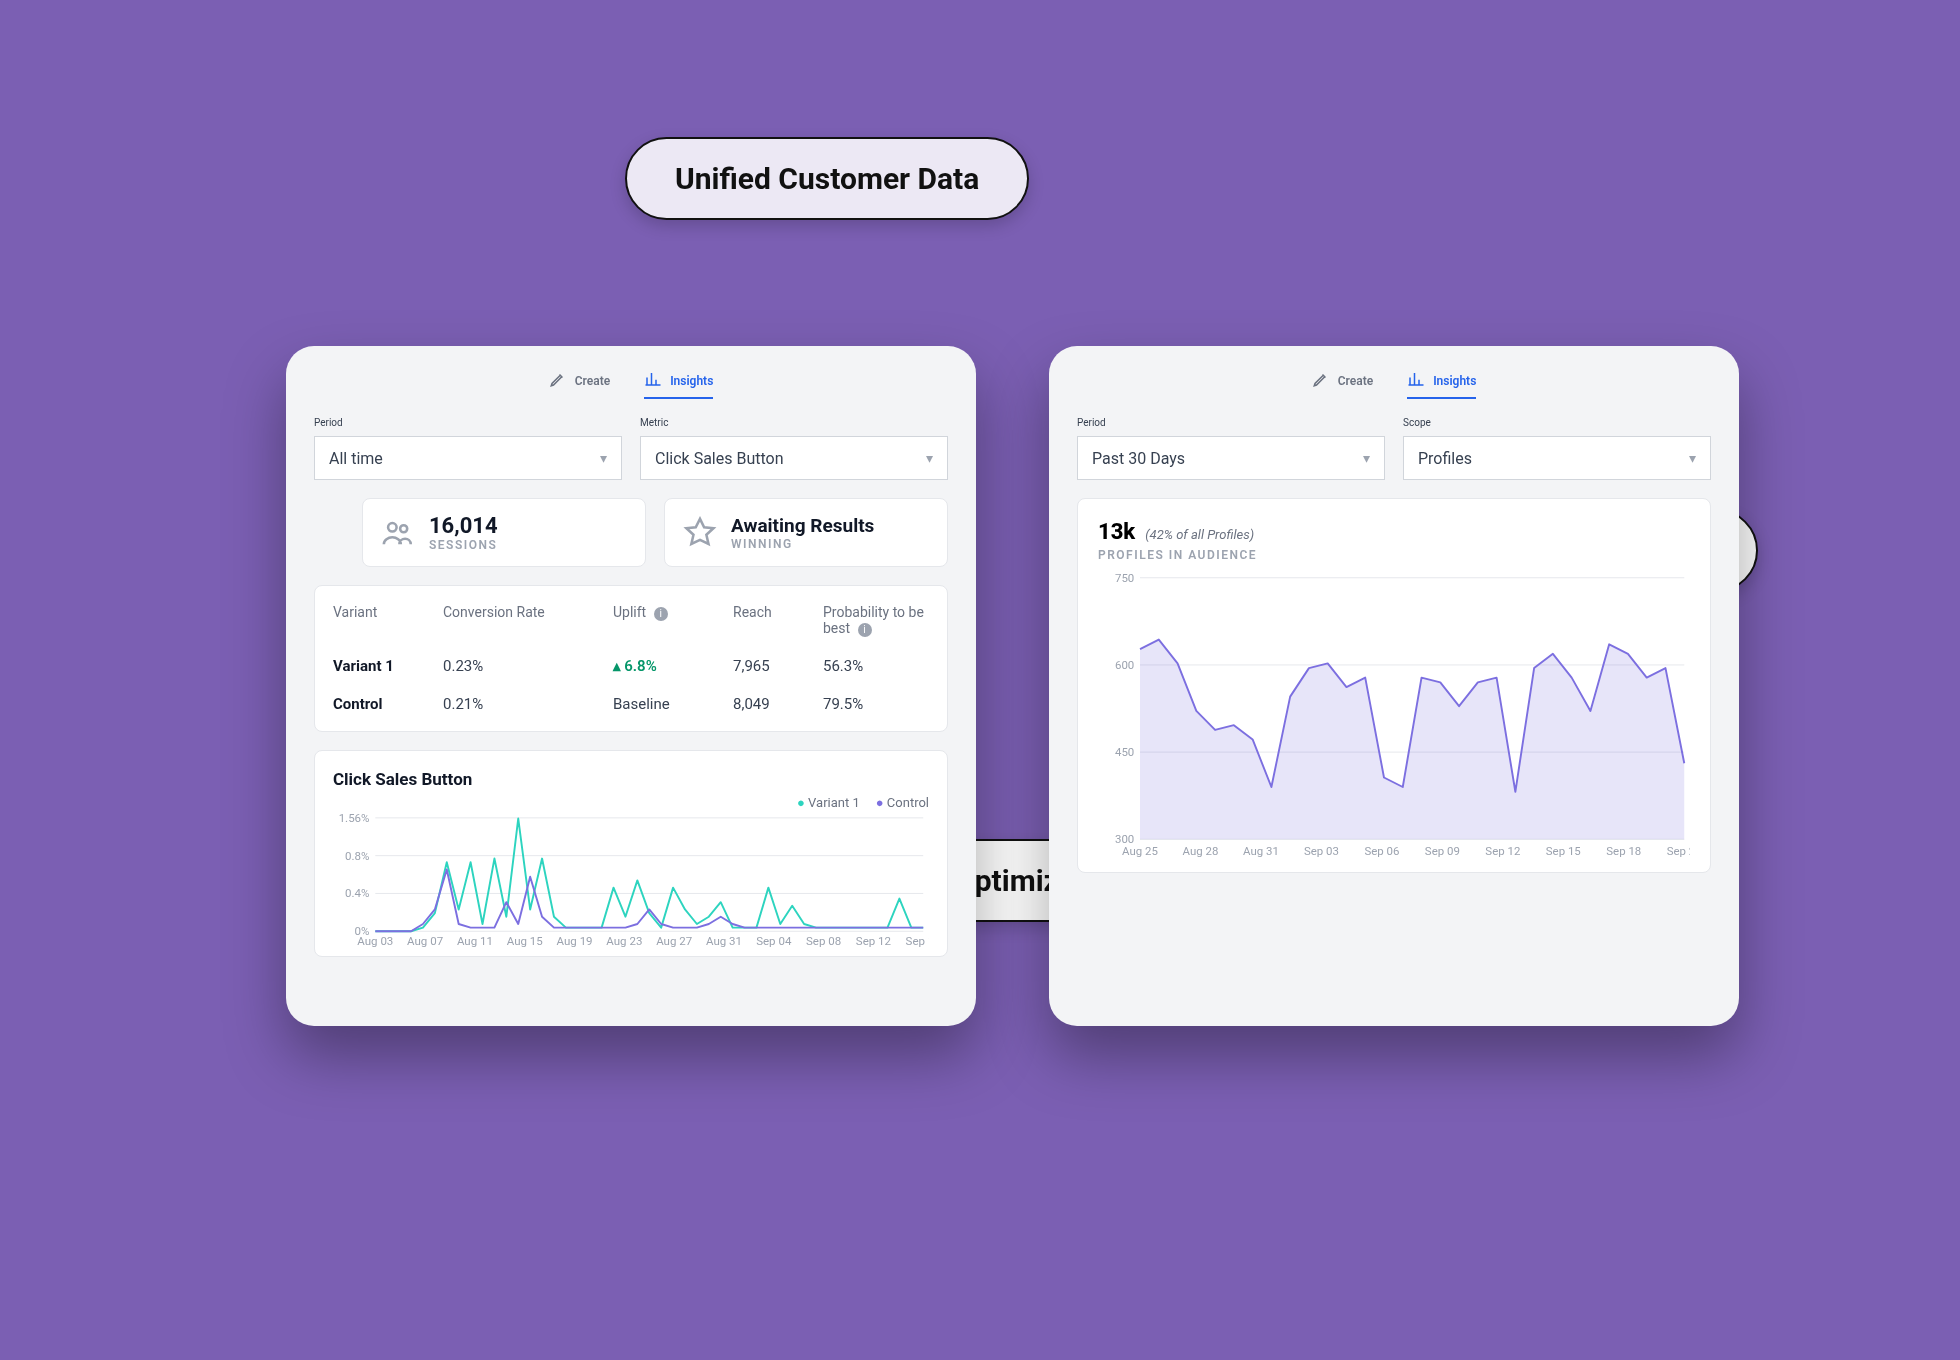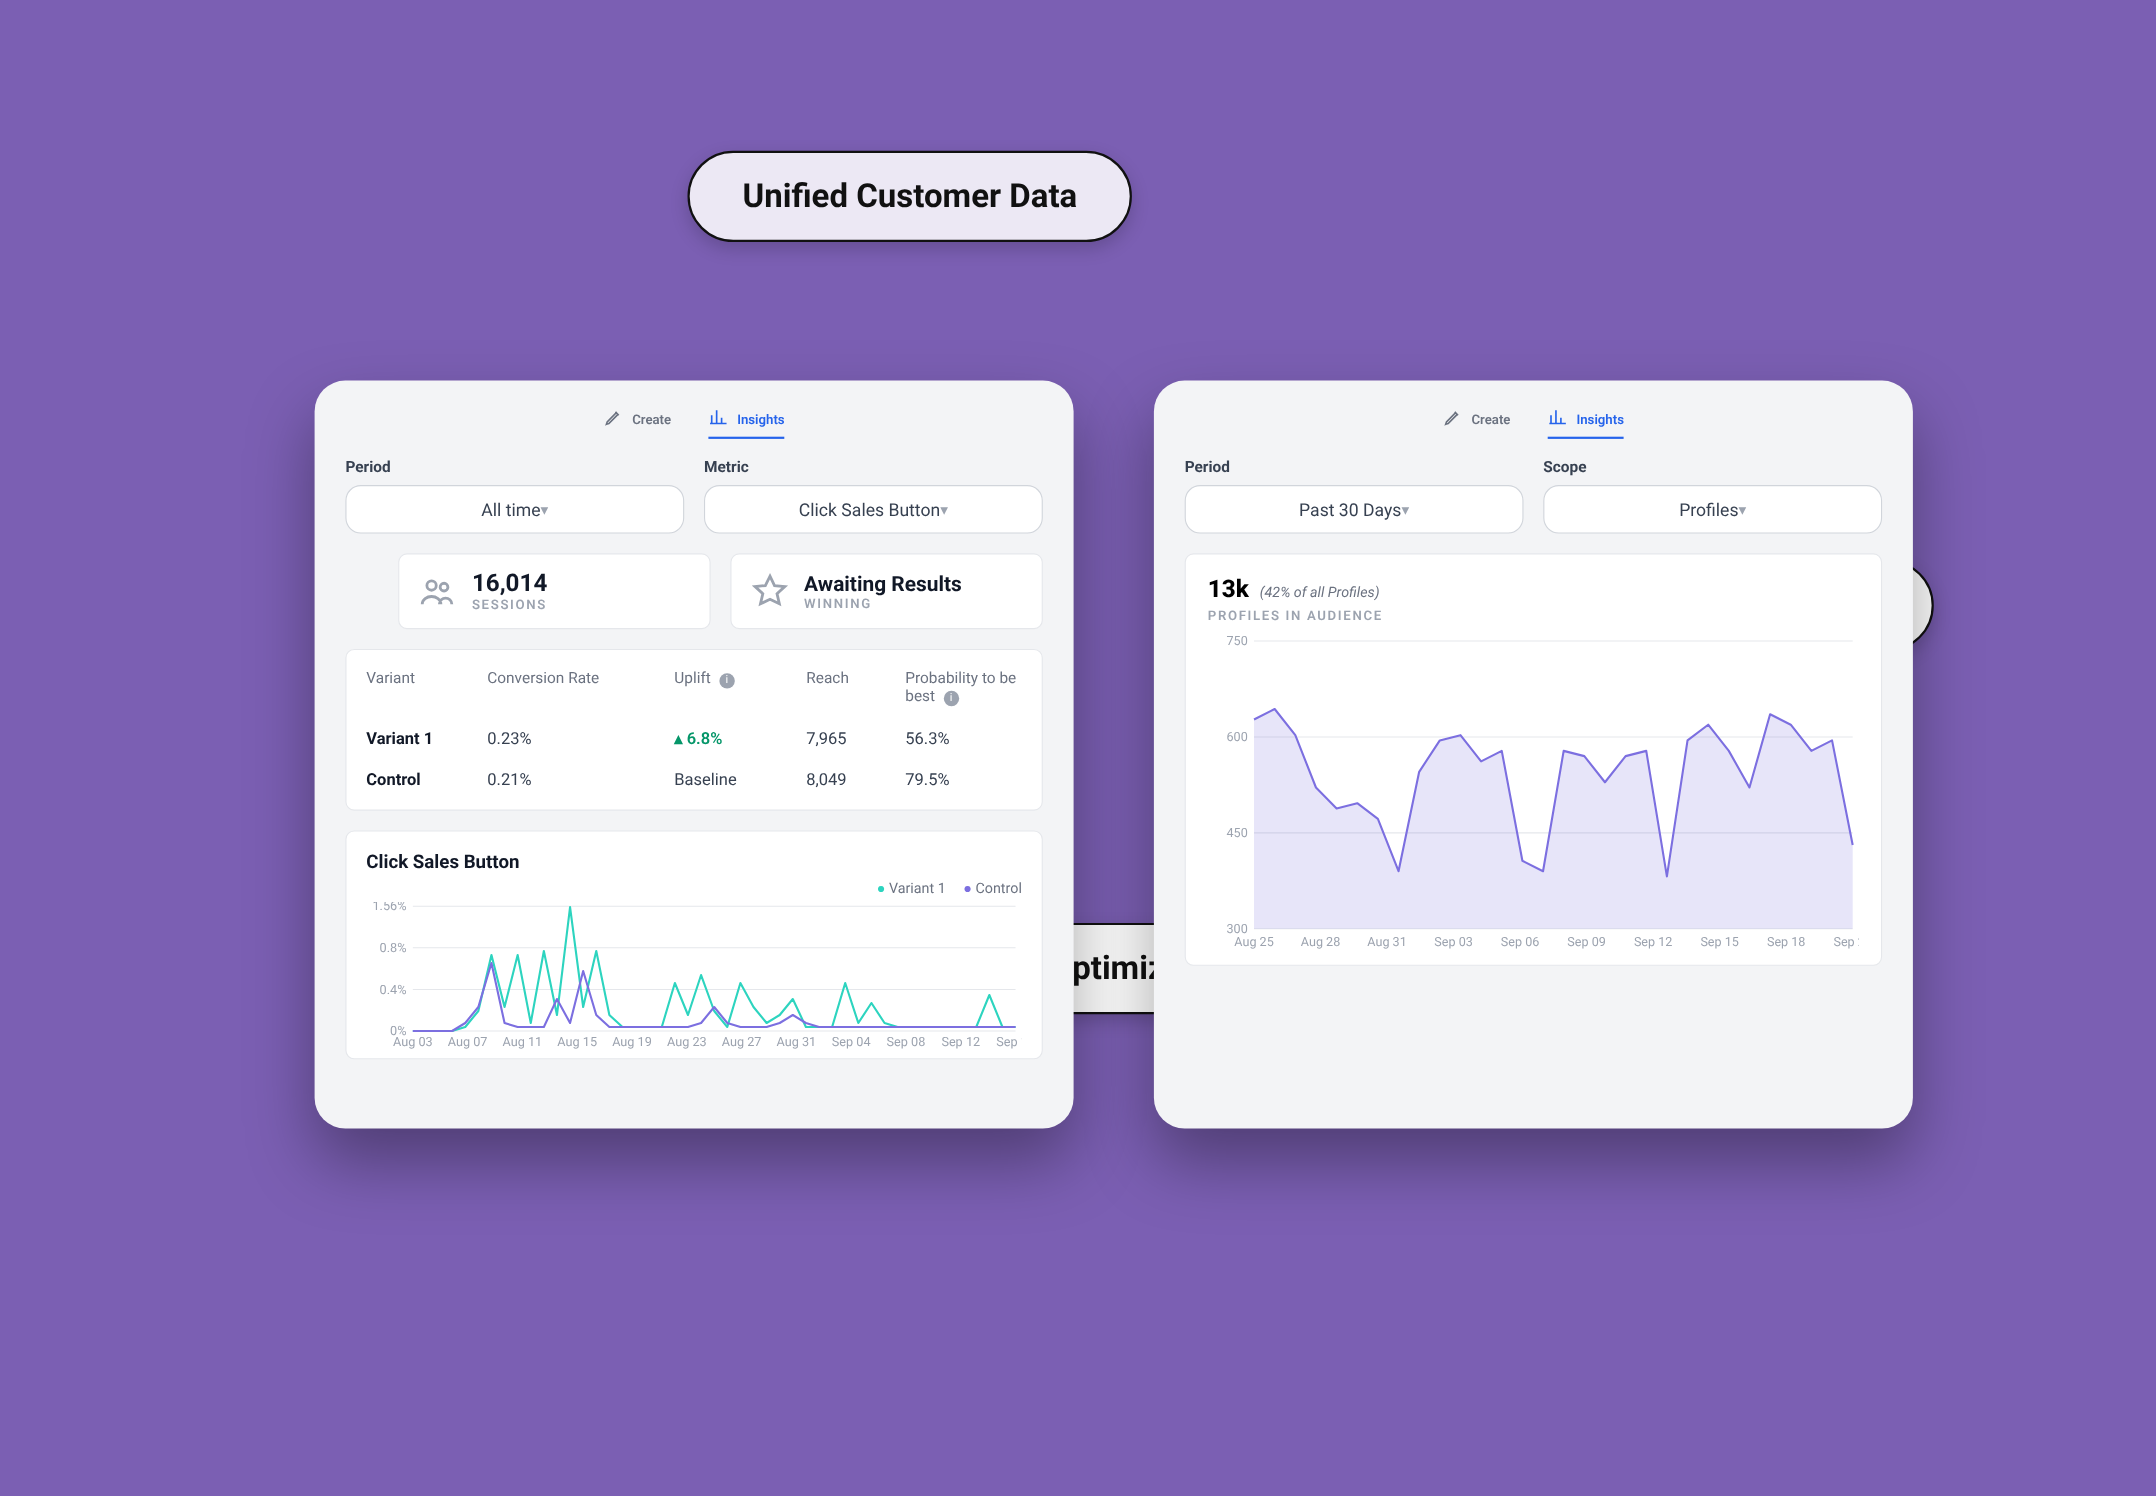--- a/index.html
+++ b/index.html
@@ -64,33 +64,33 @@
   }
   .tab svg { width: 18px; height: 18px; }
 
   .filters {
     display: flex;
     gap: 18px;
     margin-bottom: 18px;
   }
   .filter { flex: 1; }
   .filter-label {
-    font-size: 14px;
+    font-size: 10px;
     color: #374151;
-    font-weight: 700;
+    font-weight: 400;
     margin-bottom: 8px;
   }
   .select {
     background: #fff;
     border: 1px solid #d1d5db;
-    border-radius: 14px;
+    border-radius: 0;
     height: 44px;
     display: flex;
     align-items: center;
-    justify-content: center;
+    justify-content: space-between;
     padding: 0 14px;
     font-size: 16px;
     color: #374151;
     cursor: pointer;
   }
   .chev { color:#9ca3af; font-size: 14px; }
 
   .stat-row {
     display: flex;
     gap: 18px;

